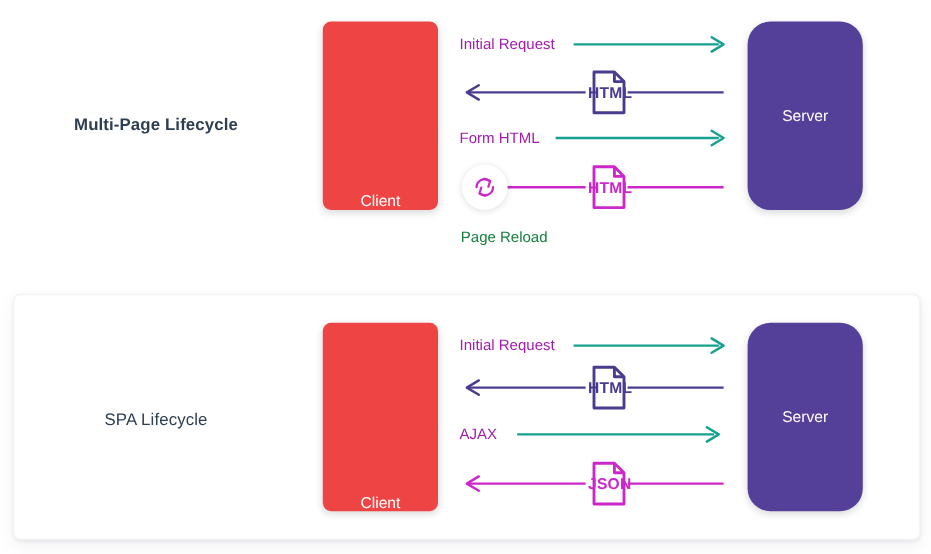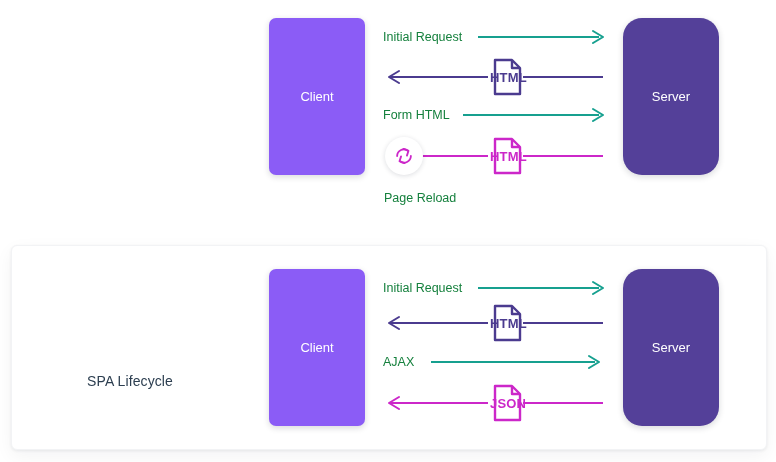--- a/index.html
+++ b/index.html
@@ -53,34 +53,34 @@
     width: 260px;
     text-align: center;
     color: #2c3e50;
     font-size: 14px;
     letter-spacing: 0.1px;
     white-space: nowrap;
   }
   .lifecycle-title.bold { font-weight: 700; }
   .lifecycle-title.regular { font-weight: 400; }
   #mpa-title { top: 95px; }
-  #spa-title { top: 105px; margin-top: 32px; }
+  #spa-title { top: 105px; }
 
   
   .node {
     position: absolute;
     border-radius: 7px;
     color: #ffffff;
     font-size: 13px;
     display: flex;
     align-items: center;
     justify-content: center;
     box-shadow: 0 2px 6px rgba(16,24,40,0.16);
   }
-  .node-client { background: #8b5cf6; }
+  .node-client { background: #ef4444; align-items: flex-end; }
   .node-server { background: #544099; border-radius: 19px; }
 
   #mpa-client { left: 269px; top: 18px;  width: 96px;  height: 157px; }
   #mpa-server { left: 623px; top: 18px;  width: 96px;  height: 157px; }
   #spa-client { left: 269px; top: 33px;  width: 96px;  height: 157px; }
   #spa-server { left: 623px; top: 33px;  width: 96px;  height: 157px; }
 
   
   .flow {
     position: absolute;
@@ -90,21 +90,21 @@
   }
   .flow svg { display: block; overflow: visible; }
 
   .flow-label {
     position: absolute;
     left: 0;
     top: 0;
     height: 22px;
     line-height: 22px;
     font-size: 12.5px;
-    color: #15803d;
+    color: #a21caf;
     white-space: nowrap;
   }
 
   
   .caption {
     position: absolute;
     font-size: 12.5px;
     color: #15803d;
     white-space: nowrap;
   }
@@ -139,20 +139,21 @@
     justify-content: center;
   }
 </style>
 </head>
 <body>
 
 <div class="diagram">
 
   <div class="section" id="section-mpa">
 
+    <div class="lifecycle-title bold" id="mpa-title">Multi-Page Lifecycle</div>
 
     <div class="node node-client" id="mpa-client">
       <span>Client</span>
     </div>
 
     <div class="node node-server" id="mpa-server">
       <span>Server</span>
     </div>
 
     <div class="flow" style="top:26px;">

